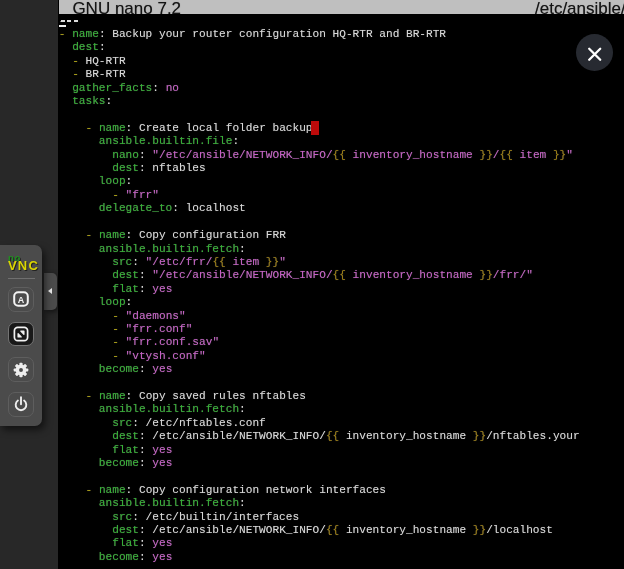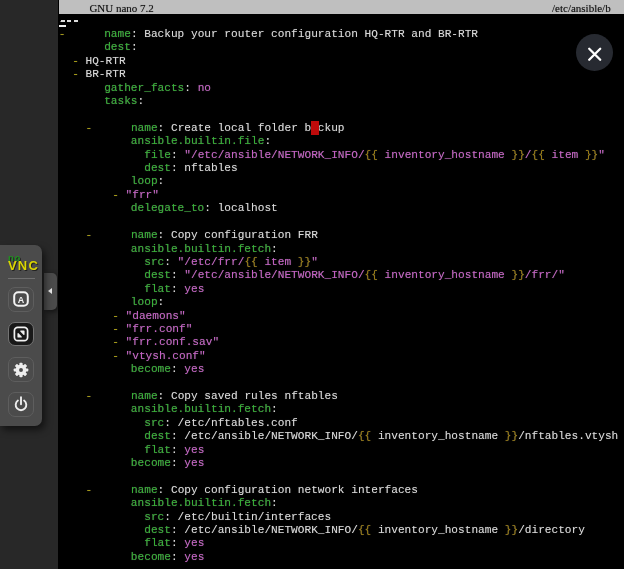--- a/index.html
+++ b/index.html
@@ -3,29 +3,29 @@
 <meta charset="utf-8">
 <style>
   * { margin:0; padding:0; box-sizing:border-box; }
   html,body { width:624px; height:569px; background:#282828; overflow:hidden; }
   #stage { position:relative; width:624px; height:569px; }
 
   
   #term { position:absolute; left:57.9px; top:0; width:566.1px; height:569px; background:#000; }
   #titlebar { position:absolute; left:59.3px; top:0; width:564.7px; height:13.5px; background:#bfbfbf; }
   .ttext { position:absolute; top:1.6px; height:13.4px; line-height:13.6px;
-            font-family:Liberation Serif, serif; font-size:11px; color:#141414; white-space:pre;
-            text-shadow:0 0 0.7px rgba(20,20,20,0.55);margin-left:17px; }
+            font-family:Liberation Sans, sans-serif; font-size:17px; color:#141414; white-space:pre;
+            text-shadow:0 0 0.7px rgba(20,20,20,0.55); }
 
   #code { position:absolute; left:58.8px; top:14.6px;
           font-family:"Liberation Mono",monospace; font-size:11.148px; line-height:13.4px;
           white-space:pre; color:#d9d9d9; text-shadow:0 0 0.8px rgba(255,255,255,0.35); }
   #code i { font-style:normal; }
   i.w { color:#d9d9d9; }
-  i.g { color:#35b135;margin-left:32px; }
+  i.g { color:#35b135; }
   i.m { color:#c55fc5; }
   i.d { color:#b3a612; }
   i.j { color:#9d7e10; }
 
   #cursor { position:absolute; left:310.6px; top:121px; width:8.6px; height:13.8px; background:#bd0a0a; }
   #wrect { position:absolute; left:59.3px; top:24.5px; width:6.9px; height:2.7px; background:#efefef; }
 
   
   #closebtn { position:absolute; left:575.6px; top:33.7px; width:37.2px; height:37.2px;
                border-radius:50%; background:#272a31; }
@@ -63,49 +63,49 @@
   <pre id="code"><i class="w">---</i>
 <i class="d">-</i><i class="w"> </i><i class="g">name</i><i class="w">: Backup your router configuration HQ-RTR and BR-RTR</i>
 <i class="w">  </i><i class="g">dest</i><i class="w">:</i>
 <i class="w">  </i><i class="d">-</i><i class="w"> HQ-RTR</i>
 <i class="w">  </i><i class="d">-</i><i class="w"> BR-RTR</i>
 <i class="w">  </i><i class="g">gather_facts</i><i class="w">: </i><i class="m">no</i>
 <i class="w">  </i><i class="g">tasks</i><i class="w">:</i>
 <i class="w"></i>
 <i class="w">    </i><i class="d">-</i><i class="w"> </i><i class="g">name</i><i class="w">: Create local folder backup</i>
 <i class="w">      </i><i class="g">ansible.builtin.file</i><i class="w">:</i>
-<i class="w">        </i><i class="g">file</i><i class="w">: </i><i class="m">"/etc/ansible/NETWORK_INFO/</i><i class="j">{{</i><i class="m"> inventory_hostname </i><i class="j">}}</i><i class="m">/</i><i class="j">{{</i><i class="m"> item </i><i class="j">}}</i><i class="m">"</i>
+<i class="w">        </i><i class="g">nano</i><i class="w">: </i><i class="m">"/etc/ansible/NETWORK_INFO/</i><i class="j">{{</i><i class="m"> inventory_hostname </i><i class="j">}}</i><i class="m">/</i><i class="j">{{</i><i class="m"> item </i><i class="j">}}</i><i class="m">"</i>
 <i class="w">        </i><i class="g">dest</i><i class="w">: nftables</i>
 <i class="w">      </i><i class="g">loop</i><i class="w">:</i>
 <i class="w">        </i><i class="d">-</i><i class="w"> </i><i class="m">"frr"</i>
 <i class="w">      </i><i class="g">delegate_to</i><i class="w">: localhost</i>
 <i class="w"></i>
 <i class="w">    </i><i class="d">-</i><i class="w"> </i><i class="g">name</i><i class="w">: Copy configuration FRR</i>
 <i class="w">      </i><i class="g">ansible.builtin.fetch</i><i class="w">:</i>
 <i class="w">        </i><i class="g">src</i><i class="w">: </i><i class="m">"/etc/frr/</i><i class="j">{{</i><i class="m"> item </i><i class="j">}}</i><i class="m">"</i>
 <i class="w">        </i><i class="g">dest</i><i class="w">: </i><i class="m">"/etc/ansible/NETWORK_INFO/</i><i class="j">{{</i><i class="m"> inventory_hostname </i><i class="j">}}</i><i class="m">/frr/"</i>
 <i class="w">        </i><i class="g">flat</i><i class="w">: </i><i class="m">yes</i>
 <i class="w">      </i><i class="g">loop</i><i class="w">:</i>
 <i class="w">        </i><i class="d">-</i><i class="w"> </i><i class="m">"daemons"</i>
 <i class="w">        </i><i class="d">-</i><i class="w"> </i><i class="m">"frr.conf"</i>
 <i class="w">        </i><i class="d">-</i><i class="w"> </i><i class="m">"frr.conf.sav"</i>
 <i class="w">        </i><i class="d">-</i><i class="w"> </i><i class="m">"vtysh.conf"</i>
 <i class="w">      </i><i class="g">become</i><i class="w">: </i><i class="m">yes</i>
 <i class="w"></i>
 <i class="w">    </i><i class="d">-</i><i class="w"> </i><i class="g">name</i><i class="w">: Copy saved rules nftables</i>
 <i class="w">      </i><i class="g">ansible.builtin.fetch</i><i class="w">:</i>
 <i class="w">        </i><i class="g">src</i><i class="w">: /etc/nftables.conf</i>
-<i class="w">        </i><i class="g">dest</i><i class="w">: /etc/ansible/NETWORK_INFO/</i><i class="j">{{</i><i class="w"> inventory_hostname </i><i class="j">}}</i><i class="w">/nftables.vtysh</i>
+<i class="w">        </i><i class="g">dest</i><i class="w">: /etc/ansible/NETWORK_INFO/</i><i class="j">{{</i><i class="w"> inventory_hostname </i><i class="j">}}</i><i class="w">/nftables.your</i>
 <i class="w">        </i><i class="g">flat</i><i class="w">: </i><i class="m">yes</i>
 <i class="w">      </i><i class="g">become</i><i class="w">: </i><i class="m">yes</i>
 <i class="w"></i>
 <i class="w">    </i><i class="d">-</i><i class="w"> </i><i class="g">name</i><i class="w">: Copy configuration network interfaces</i>
 <i class="w">      </i><i class="g">ansible.builtin.fetch</i><i class="w">:</i>
 <i class="w">        </i><i class="g">src</i><i class="w">: /etc/builtin/interfaces</i>
-<i class="w">        </i><i class="g">dest</i><i class="w">: /etc/ansible/NETWORK_INFO/</i><i class="j">{{</i><i class="w"> inventory_hostname </i><i class="j">}}</i><i class="w">/directory</i>
+<i class="w">        </i><i class="g">dest</i><i class="w">: /etc/ansible/NETWORK_INFO/</i><i class="j">{{</i><i class="w"> inventory_hostname </i><i class="j">}}</i><i class="w">/localhost</i>
 <i class="w">        </i><i class="g">flat</i><i class="w">: </i><i class="m">yes</i>
 <i class="w">      </i><i class="g">become</i><i class="w">: </i><i class="m">yes</i></pre>
   <div id="cursor"></div>
   <div id="wrect"></div>
   <div style="position:absolute;left:60.5px;top:19.9px;width:4px;height:2.4px;background:#dcdcdc;"></div>
   <div style="position:absolute;left:67.2px;top:19.9px;width:4px;height:2.4px;background:#dcdcdc;"></div>
   <div style="position:absolute;left:73.9px;top:19.9px;width:4px;height:2.4px;background:#dcdcdc;"></div>
 
   <div id="closebtn">
     <svg width="37" height="37" viewBox="0 0 37 37">

